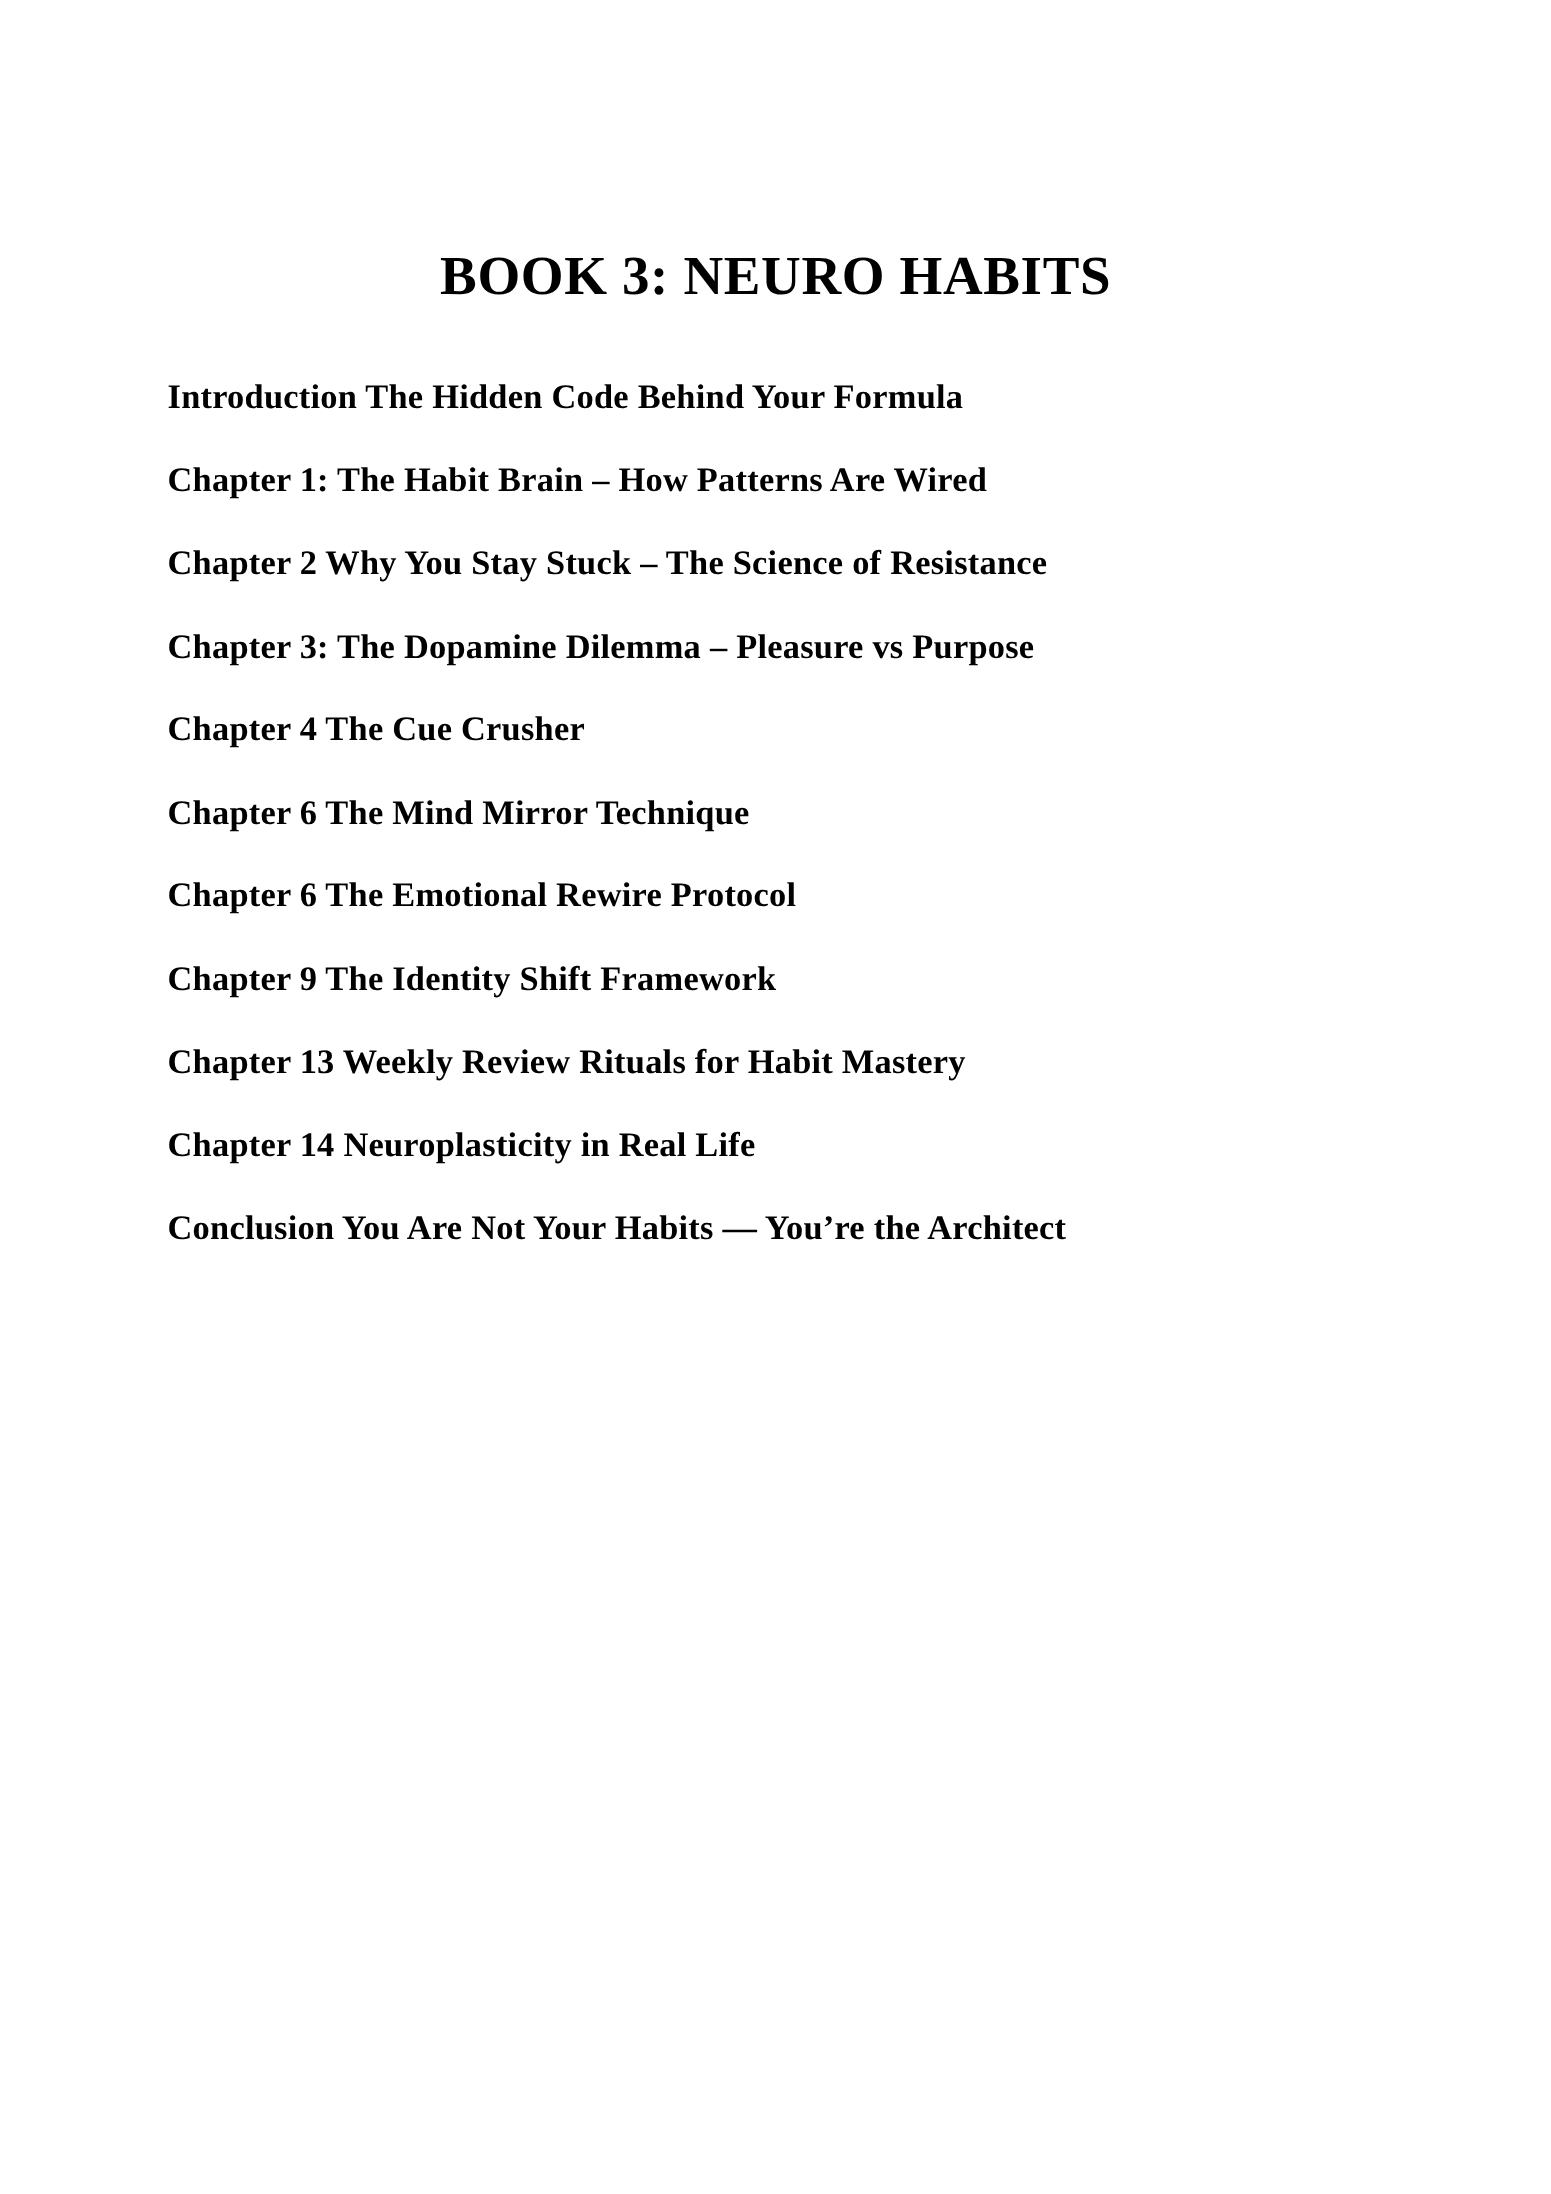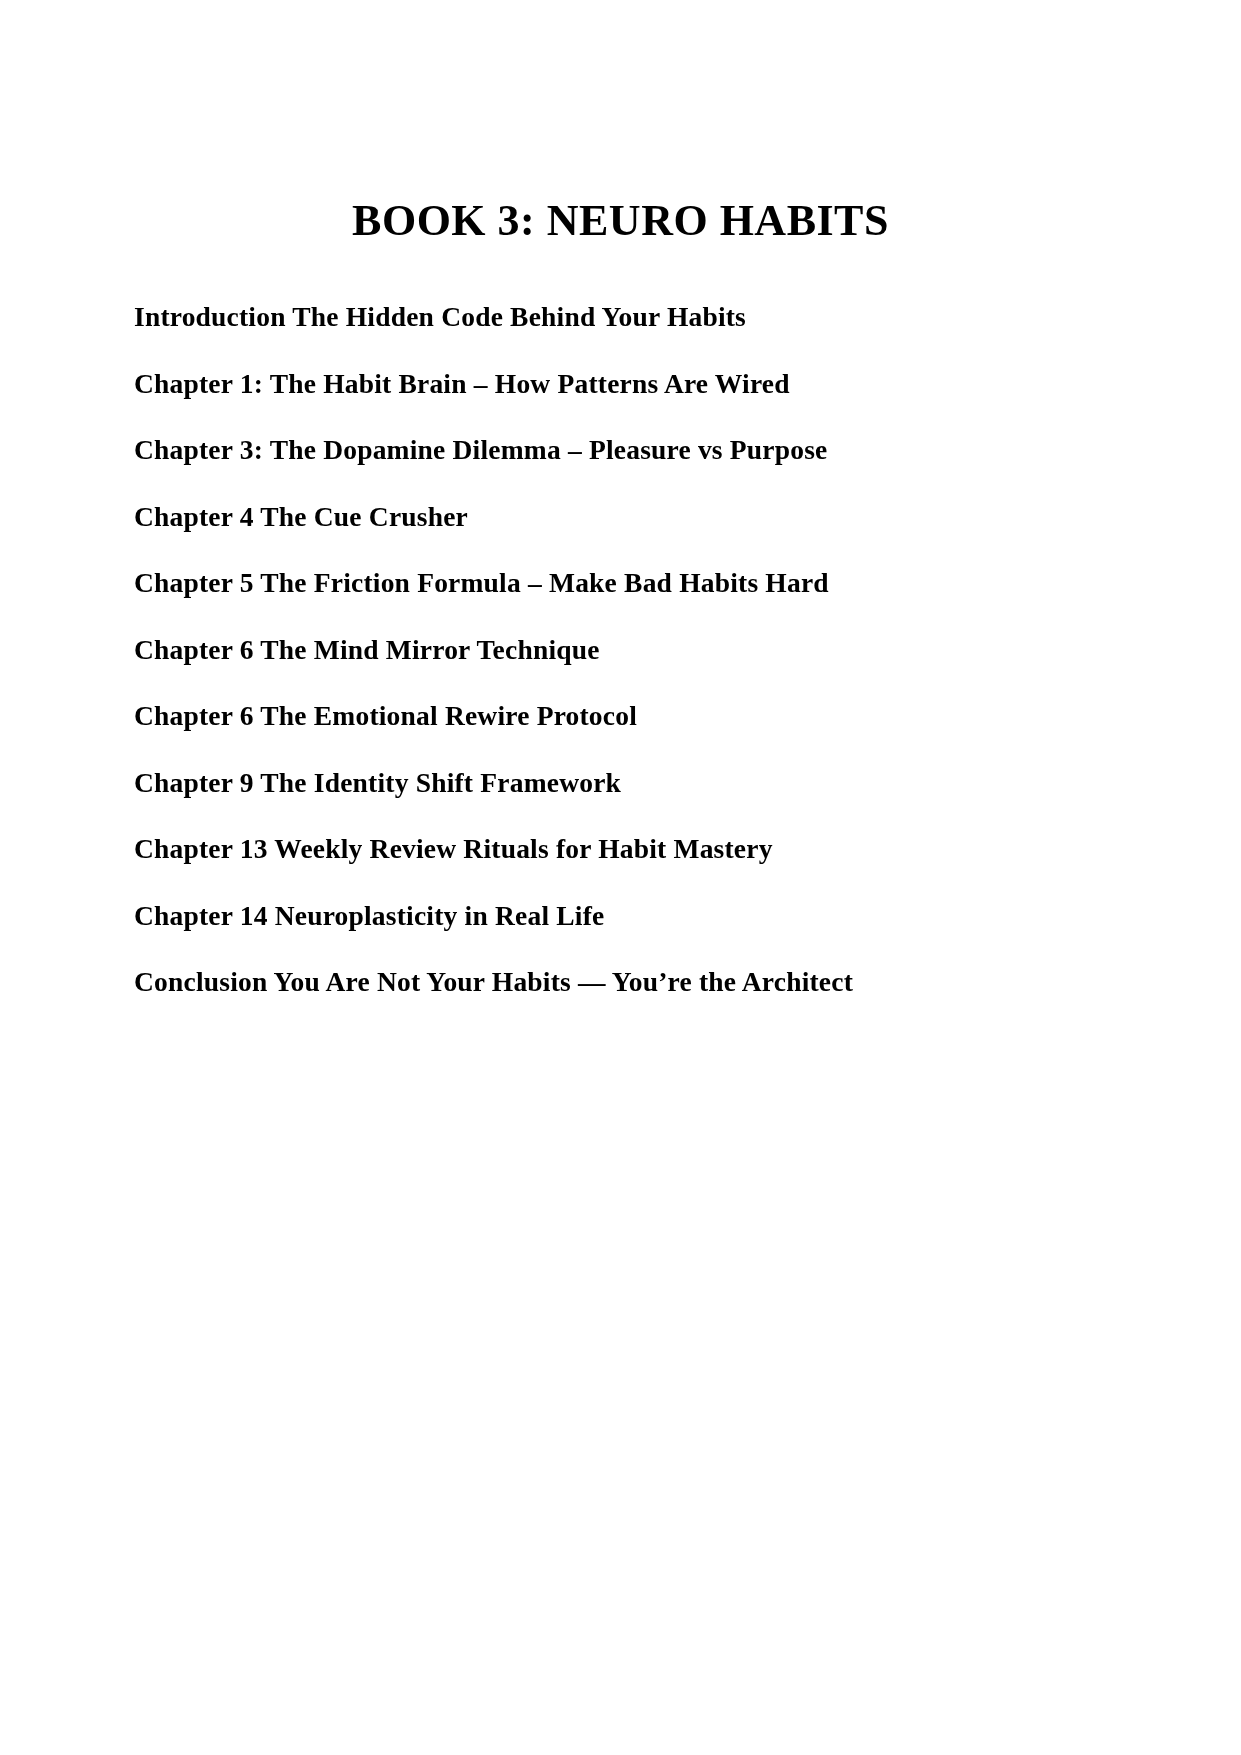--- a/index.html
+++ b/index.html
@@ -53,25 +53,25 @@
   }
 </style>
 </head>
 <body>
 
 <div class="page">
 
   <h1 class="doc-title">BOOK 3: NEURO HABITS</h1>
 
   <div class="toc">
-    <div class="toc-entry">Introduction The Hidden Code Behind Your Habits</div>
+    <div class="toc-entry">Introduction The Hidden Code Behind Your Formula</div>
     <div class="toc-entry">Chapter 1: The Habit Brain – How Patterns Are Wired</div>
+    <div class="toc-entry">Chapter 2 Why You Stay Stuck – The Science of Resistance</div>
     <div class="toc-entry">Chapter 3: The Dopamine Dilemma – Pleasure vs Purpose</div>
     <div class="toc-entry">Chapter 4 The Cue Crusher</div>
-    <div class="toc-entry">Chapter 5 The Friction Formula – Make Bad Habits Hard</div>
     <div class="toc-entry">Chapter 6 The Mind Mirror Technique</div>
     <div class="toc-entry">Chapter 6 The Emotional Rewire Protocol</div>
     <div class="toc-entry">Chapter 9 The Identity Shift Framework</div>
     <div class="toc-entry">Chapter 13 Weekly Review Rituals for Habit Mastery</div>
     <div class="toc-entry">Chapter 14 Neuroplasticity in Real Life</div>
     <div class="toc-entry">Conclusion You Are Not Your Habits — You’re the Architect</div>
   </div>
 
 </div>
 

